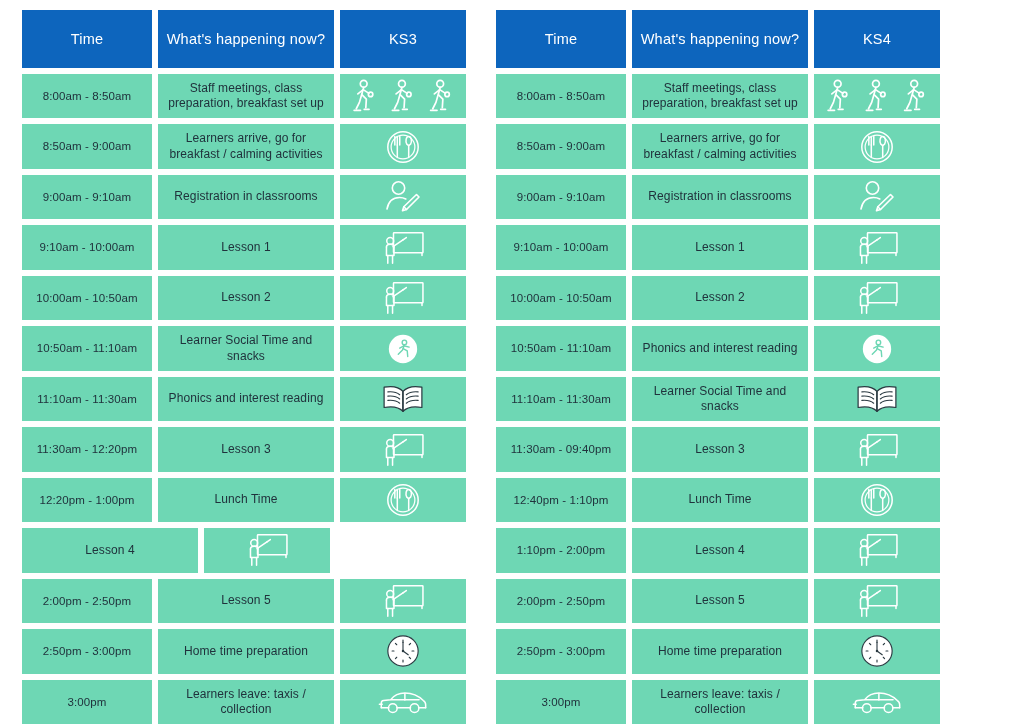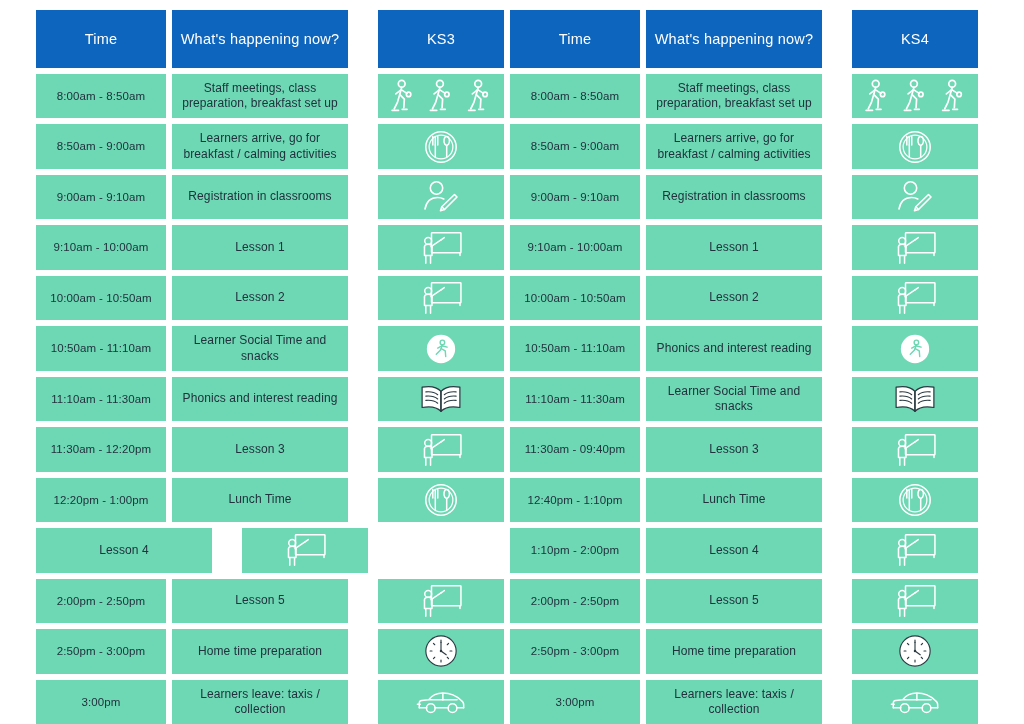--- a/index.html
+++ b/index.html
@@ -13,21 +13,21 @@
     height: 724px;
     font-family: "Liberation Sans", sans-serif;
     overflow: hidden;
   }
   .sheet {
     position: relative;
     width: 1024px;
     height: 724px;
     background: #ffffff;
     box-sizing: border-box;
-    padding: 10px 22px 0 36px;
+    padding: 10px 22px 0 22px;
     display: flex;
     flex-direction: row;
     gap: 6px;
   }
   .table-block {
     display: flex;
     flex-direction: column;
     gap: 6px;
   }
   .table-left  { width: 468px; }
@@ -56,21 +56,21 @@
   }
   .cell.head {
     background: #0d65bd;
     color: #ffffff;
     font-size: 14.5px;
     font-weight: 400;
     letter-spacing: .2px;
   }
   .col-time     { width: 130px; }
   .col-activity { width: 176px; }
-  .col-icon     { width: 126px; margin-left: 24px; }
+  .col-icon     { width: 126px; }
 
   .cell.activity { font-size: 12px; }
   .cell.icon     { padding: 0; }
 
   .icon-wrap {
     display: flex;
     flex-direction: row;
     align-items: center;
     justify-content: center;
     gap: 14px;

